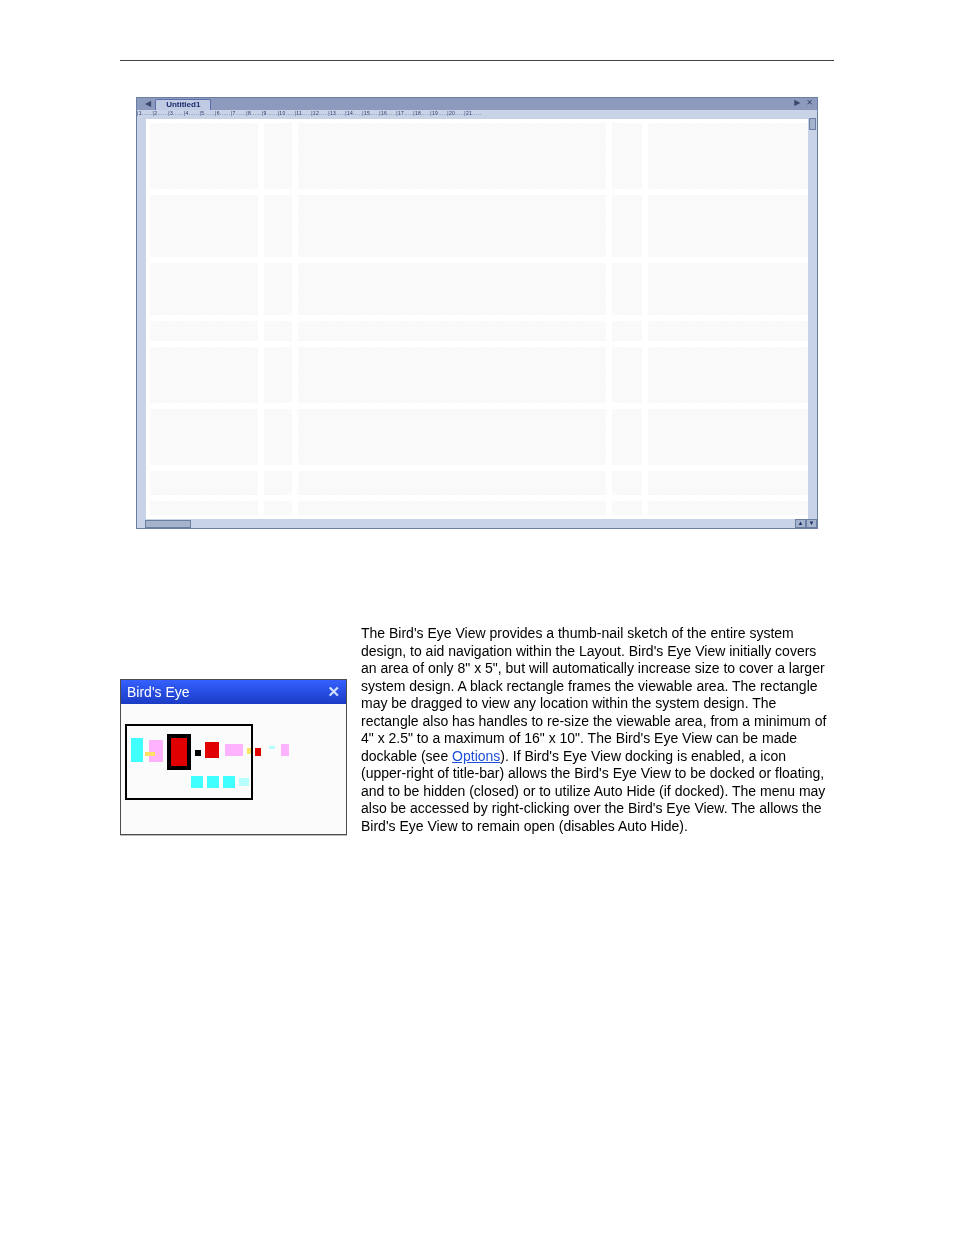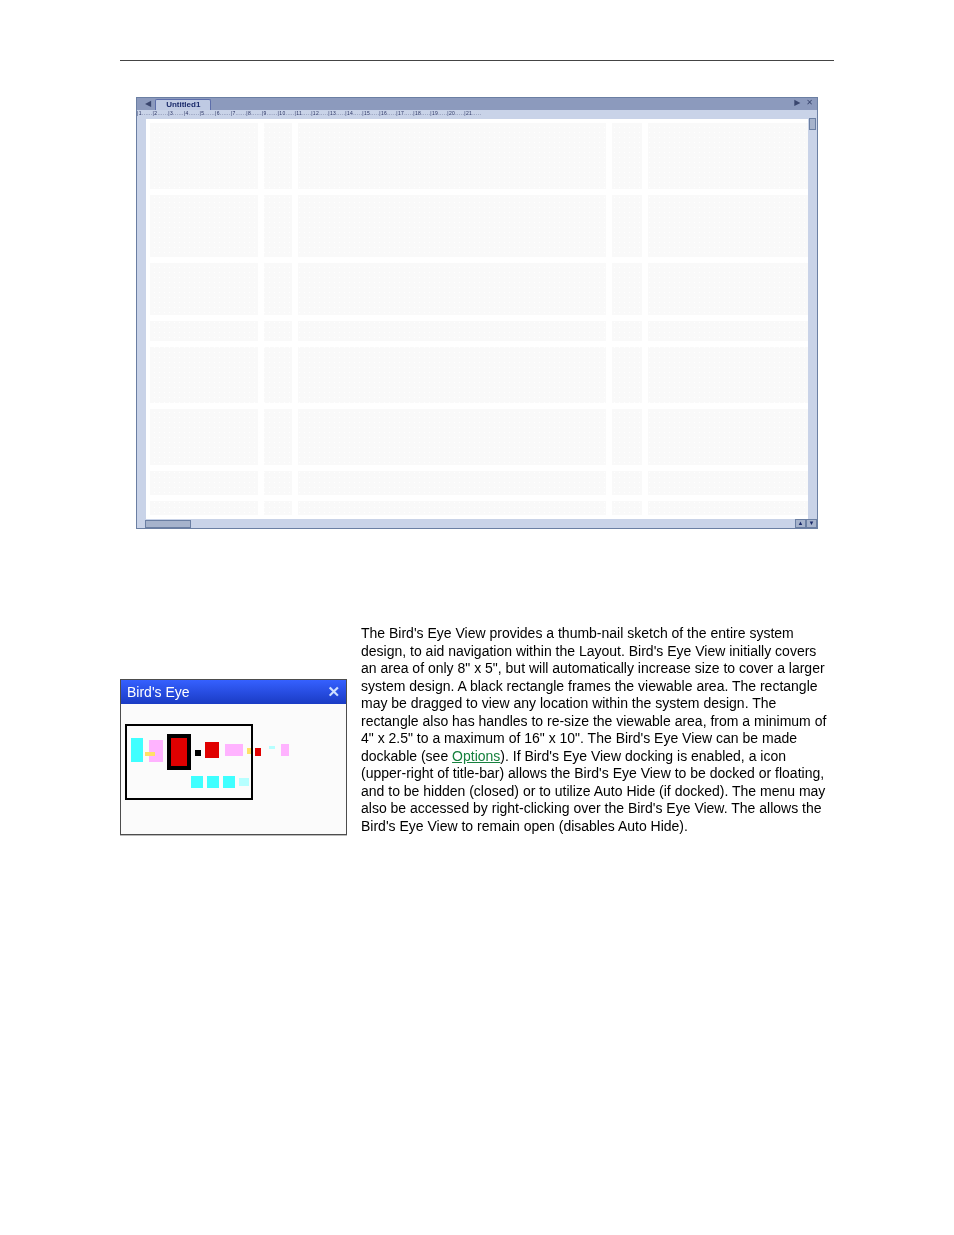--- a/index.html
+++ b/index.html
@@ -181,21 +181,21 @@
   .blk.yellow { background:#ffe166; }
   .blk.ltblue { background:#b6ffff; }
   .para {
     flex: 1;
     font-size: 14px;
     line-height: 1.25;
     color: #000;
     padding-left: 2px;
   }
   .para a {
-    color: #15803d;
+    color: #1d4ed8;
   }
 </style>
 </head>
 <body>
 
 <div class="page">
   <hr class="hr-top">
 
   <div class="layout-window">
     <div class="tab-bar">

